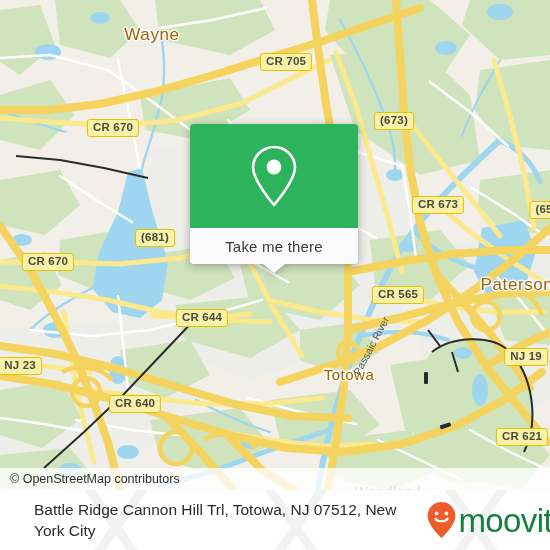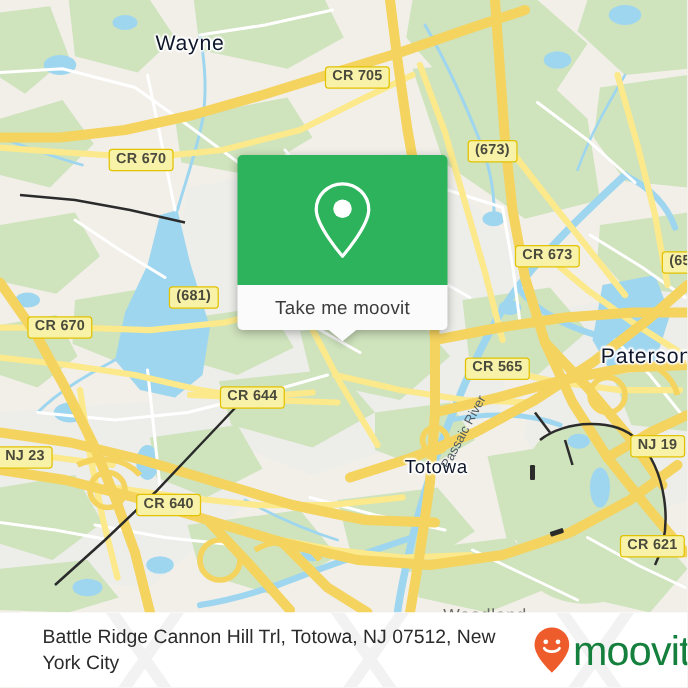--- a/index.html
+++ b/index.html
@@ -27,21 +27,21 @@
     padding:1px 5px 2px 5px;
     white-space:nowrap;
     line-height:13px;
     transform:translate(-50%,-50%);
     box-sizing:border-box;
   }
   
   .place{
     position:absolute;
     transform:translate(-50%,-50%);
-    color:#0f172a;
+    color:#a16207;
     white-space:nowrap;
     text-shadow:
       1.4px 0 1.4px #fff, -1.4px 0 1.4px #fff,
       0 1.4px 1.4px #fff, 0 -1.4px 1.4px #fff,
       1px 1px 1.4px #fff, -1px -1px 1.4px #fff,
       1px -1px 1.4px #fff, -1px 1px 1.4px #fff;
   }
   .place.lg{font-size:17px;letter-spacing:.6px;}
   .place.md{font-size:15px;letter-spacing:.5px;}
   .river{
@@ -318,30 +318,33 @@
         <div class="shield" style="left: 135px; top: 404px;">CR 640</div>
         <div class="shield" style="left: 522px; top: 437px;">CR 621</div>
         <div class="place lg" style="left: 152px; top: 35px;">Wayne</div>
         <div class="place lg" style="left: 517px; top: 285px;">Paterson</div>
         <div class="place md" style="left: 305px; top: 374px; margin-left: 44px;">Totowa</div>
         <div class="river" style="left: 356px; top: 368px; transform: rotate(-62deg);">Passaic River</div>
         <div class="woodland" style="left: 388px; top: 492px;">Woodland</div>
       </div>
   </div>
 
+  <div id="attrib">
+    <span>© OpenStreetMap contributors</span>
+  </div>
 
   <div id="popup">
     <div class="head">
       <svg width="54" height="66" viewBox="0 0 54 66">
         <path d="M27 4 C15.5 4 6 13.2 6 24.6 C6 38 27 62 27 62 C27 62 48 38 48 24.6 C48 13.2 38.5 4 27 4 Z" fill="none" stroke="#ffffff" stroke-width="2.6" stroke-linejoin="round"></path>
         <circle cx="27" cy="24" r="7.4" fill="#ffffff"></circle>
       </svg>
     </div>
     <div class="foot">
-      <span>Take me moovit</span>
+      <span>Take me there</span>
     </div>
     <div class="tail"></div>
   </div>
 
   <div id="bottom">
     <svg class="wm" width="550" height="60" viewBox="0 0 550 60">
       <g stroke="#f2f2f2" stroke-width="9" fill="none">
         <path d="M60,-20 L130,80"></path>
           <path d="M140,-20 L70,80"></path>
         <path d="M240,-20 L310,80"></path>

